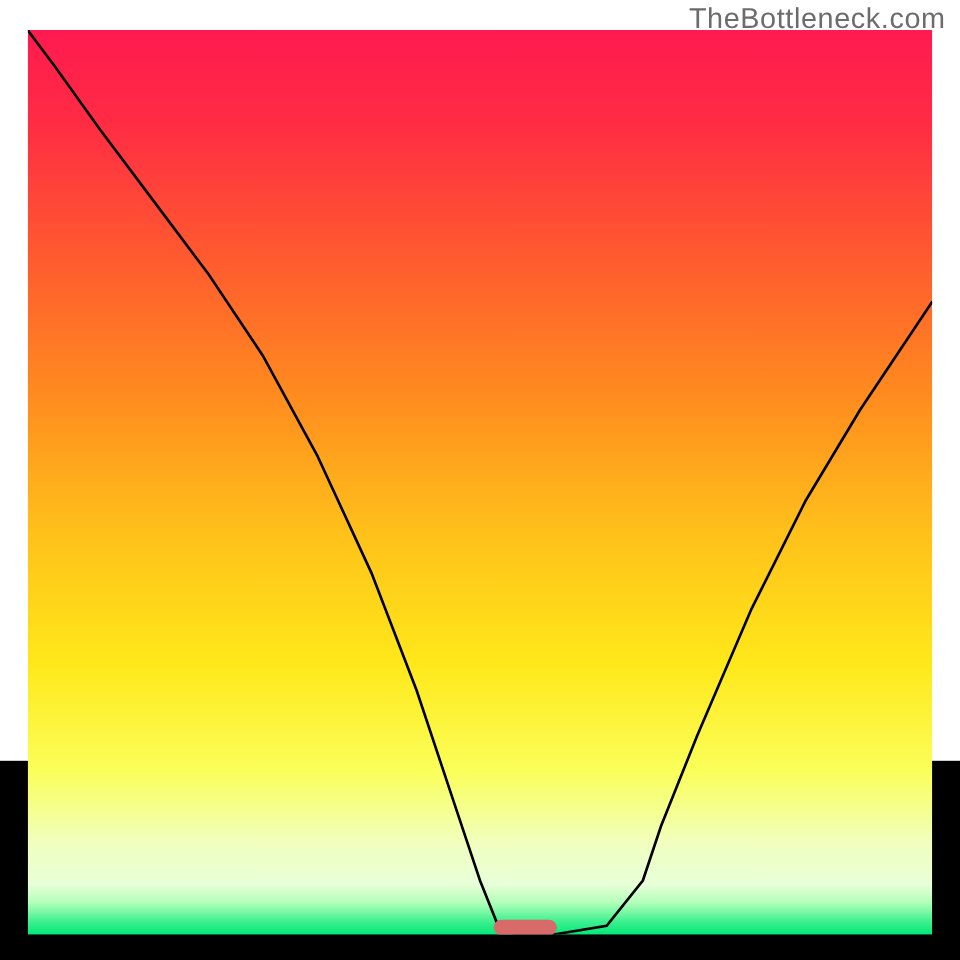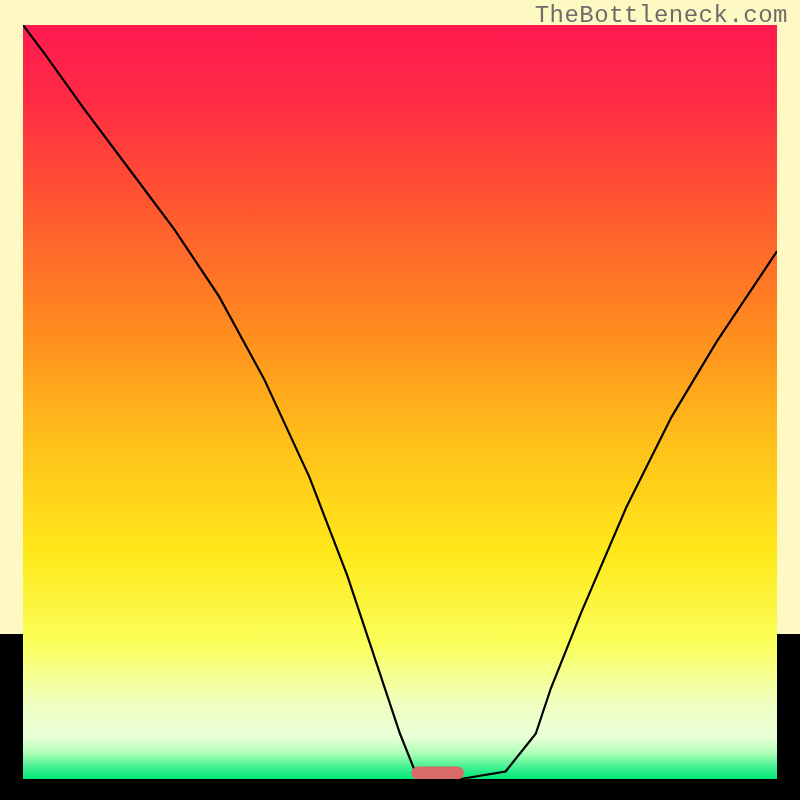--- a/index.html
+++ b/index.html
@@ -10,22 +10,21 @@
     background: #000;
     overflow: hidden;
     font-family: Arial, Helvetica, sans-serif;
   }
   .frame {
     position: absolute;
     left: 0;
     top: 0;
     width: 800px;
     height: 634px;
-    background: #fef9c3;
-    font-family: Liberation Mono, monospace;
+    background: #ffffff;
   }
   .watermark {
     position: absolute;
     top: 2px;
     right: 12px;
     color: #6c6c6c;
     font-size: 24px;
     font-weight: 400;
     letter-spacing: 0.5px;
     z-index: 10;

